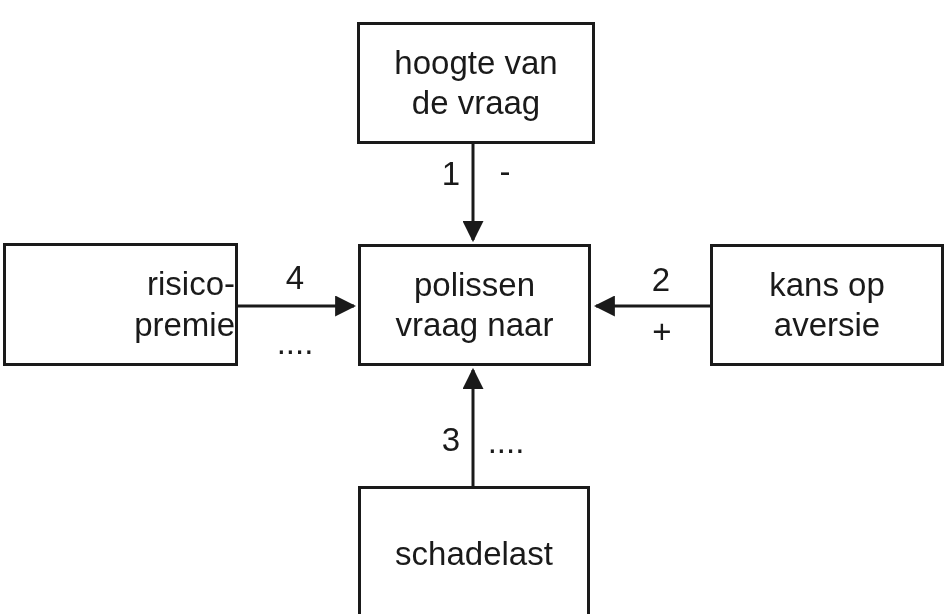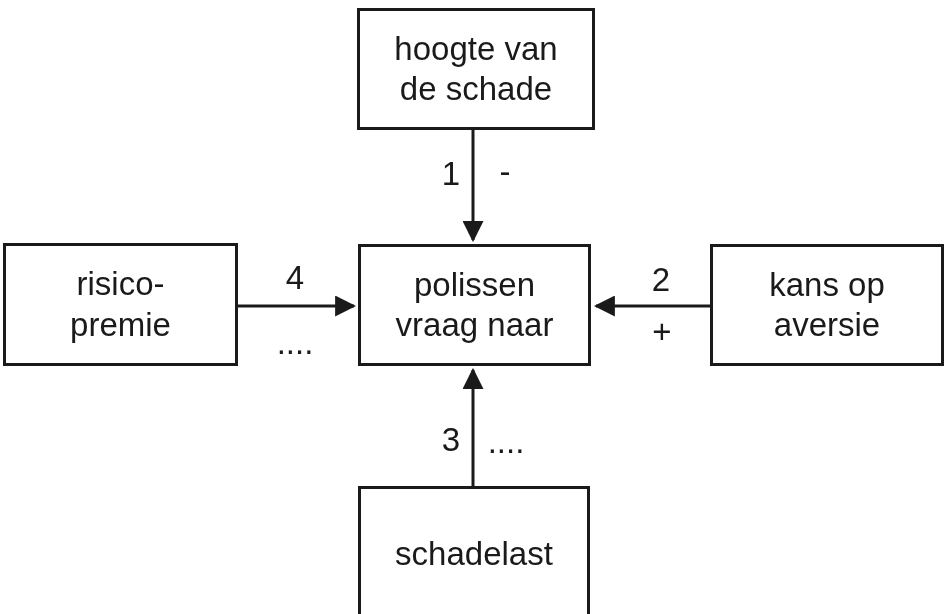--- a/index.html
+++ b/index.html
@@ -23,22 +23,22 @@
     background: #ffffff;
     display: flex;
     flex-direction: column;
     align-items: center;
     justify-content: center;
     text-align: center;
     font-size: 33px;
     line-height: 1.22;
     white-space: nowrap;
   }
-  .node-top    { left: 357px; top: 8px;   width: 238px; height: 122px; }
-  .node-left   { left: 3px;   top: 243px; width: 235px; height: 123px; }
+  .node-top    { left: 357px; top: 22px;   width: 238px; height: 122px; }
+  .node-left   { left: 3px;   top: 243px; width: 235px; height: 123px; align-items: flex-end; }
   .node-center { left: 358px; top: 244px; width: 233px; height: 122px; }
   .node-right  { left: 710px; top: 244px; width: 234px; height: 122px; }
   .node-bottom { left: 358px; top: 486px; width: 232px; height: 136px; }
   .arrows {
     position: absolute;
     left: 0;
     top: 0;
   }
   .arrows line {
     stroke: #1a1a1a;
@@ -72,21 +72,21 @@
       </marker>
     </defs>
     <line x1="473" y1="128" x2="473" y2="240" marker-end="url(#ah)"></line>
     <line x1="710" y1="306" x2="596" y2="306" marker-end="url(#ah)"></line>
     <line x1="473" y1="486" x2="473" y2="370" marker-end="url(#ah)"></line>
     <line x1="237" y1="306" x2="354" y2="306" marker-end="url(#ah)"></line>
   </svg>
 
   <div class="node node-top">
     <span>hoogte van</span>
-    <span>de schade</span>
+    <span>de vraag</span>
   </div>
 
   <div class="node node-left">
     <span>risico-</span>
     <span>premie</span>
   </div>
 
   <div class="node node-center">
     <span>polissen</span>
     <span>vraag naar</span>

